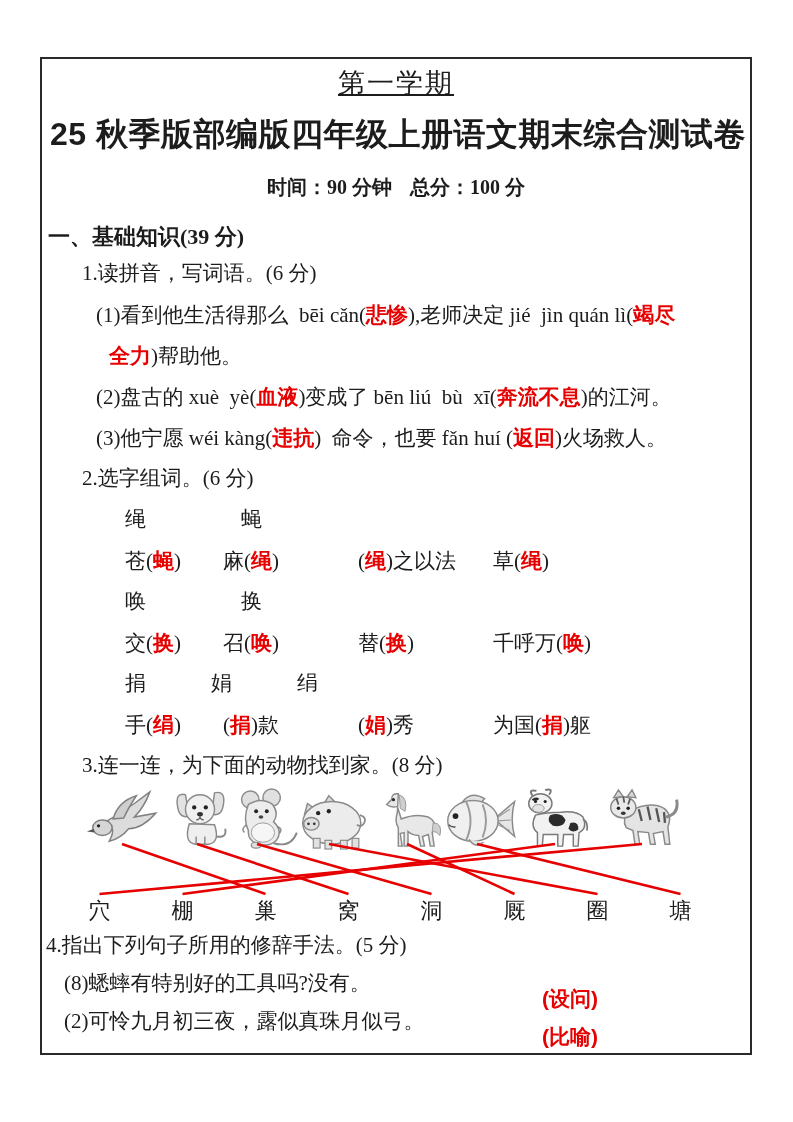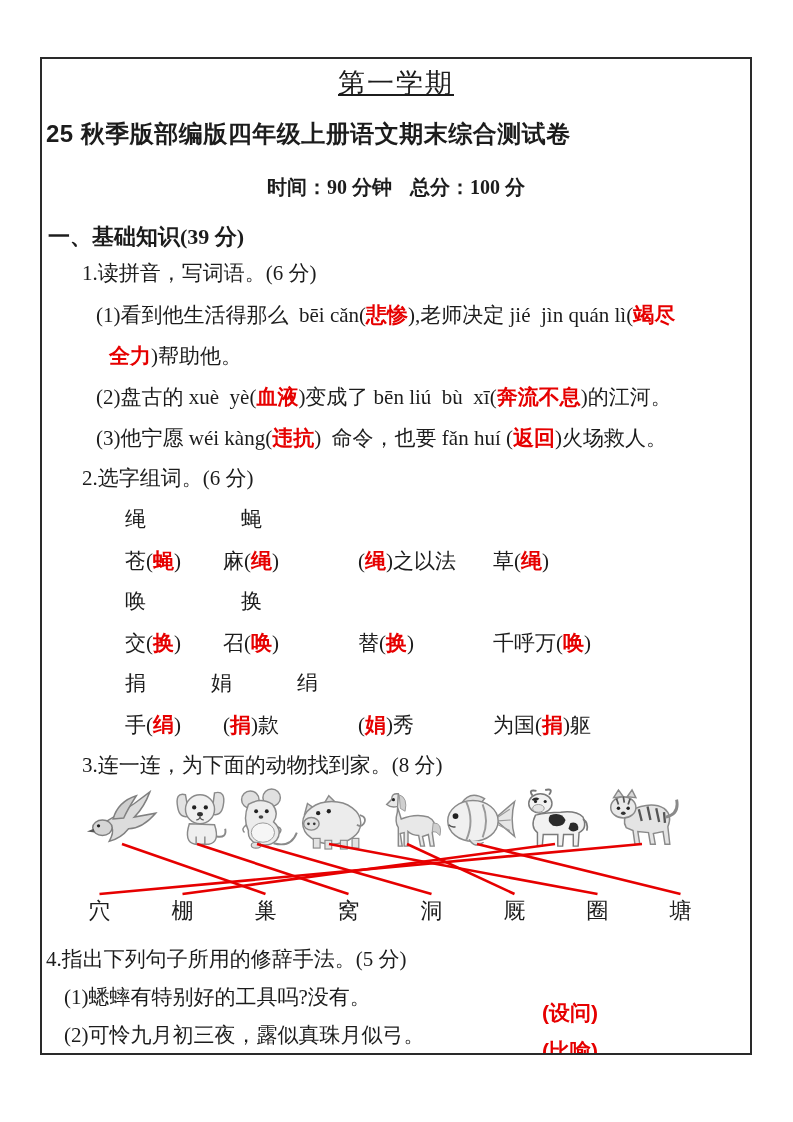--- a/index.html
+++ b/index.html
@@ -18,21 +18,21 @@
     position:absolute;left:40px;top:57px;width:712px;height:998px;
     border:2px solid var(--border);
     background:#fff;
     padding:6px 4px 0 4px;
     overflow:hidden;
   }
   .semester{
     text-align:center;font-size:27px;line-height:36px;letter-spacing:2px;text-decoration:underline;
   }
   .main-title{
-    text-align:left;font-size:24px;line-height:46px;margin-top:10px;
+    text-align:right;font-size:32px;line-height:46px;margin-top:10px;
     font-family:"Liberation Sans","DejaVu Sans",sans-serif;font-weight:700;
     letter-spacing:0.5px;
   }
   .meta{
     display:flex;justify-content:center;gap:18px;margin-top:16px;
     font-size:20px;line-height:28px;font-weight:700;
   }
   .sec-heading{
     margin-top:20px;font-size:22px;line-height:32px;padding-left:2px;font-weight:bold;
   }
@@ -73,21 +73,21 @@
     display:flex;padding-left:12px;margin-top:46px;
   }
   .home{
     width:83px;text-align:center;font-size:22px;line-height:30px;
   }
   #lines-svg{
     position:absolute;left:0;top:0;width:100%;height:100%;
     pointer-events:none;
   }
   
-  .q4-title{margin-top:14px;font-size:21px;height:38px;line-height:38px;}
+  .q4-title{font-size:21px;height:38px;line-height:38px;}
   .q4-row{
     position:relative;font-size:21px;height:38px;line-height:38px;
     padding-left:18px;white-space:nowrap;
   }
   .q4-answer{
     position:absolute;left:496px;top:16px;
     color:var(--red);
     font-family:"Liberation Sans","DejaVu Sans",sans-serif;
     font-weight:700;
     text-align:right;
@@ -260,21 +260,21 @@
         <line x1="283" y1="58" x2="551.5" y2="108" stroke="#e60000" stroke-width="2.6"></line>
         <line x1="361" y1="58" x2="468.5" y2="108" stroke="#e60000" stroke-width="2.6"></line>
         <line x1="431" y1="58" x2="634.5" y2="108" stroke="#e60000" stroke-width="2.6"></line>
         <line x1="509" y1="58" x2="136.5" y2="108" stroke="#e60000" stroke-width="2.6"></line>
         <line x1="596" y1="58" x2="53.5" y2="108" stroke="#e60000" stroke-width="2.6"></line>
       </svg>
   </div>
 
   <div class="q4-title">4.指出下列句子所用的修辞手法。(5 分)</div>
   <div class="q4-row">
-    <span>(1)蟋蟀有特别好的工具吗?没有。</span>
+    <span>(8)蟋蟀有特别好的工具吗?没有。</span>
     <span class="q4-answer">(设问)</span>
   </div>
   <div class="q4-row">
     <span>(2)可怜九月初三夜，露似真珠月似弓。</span>
     <span class="q4-answer">(比喻)</span>
   </div>
 
 </div>
 
 </body></html>

